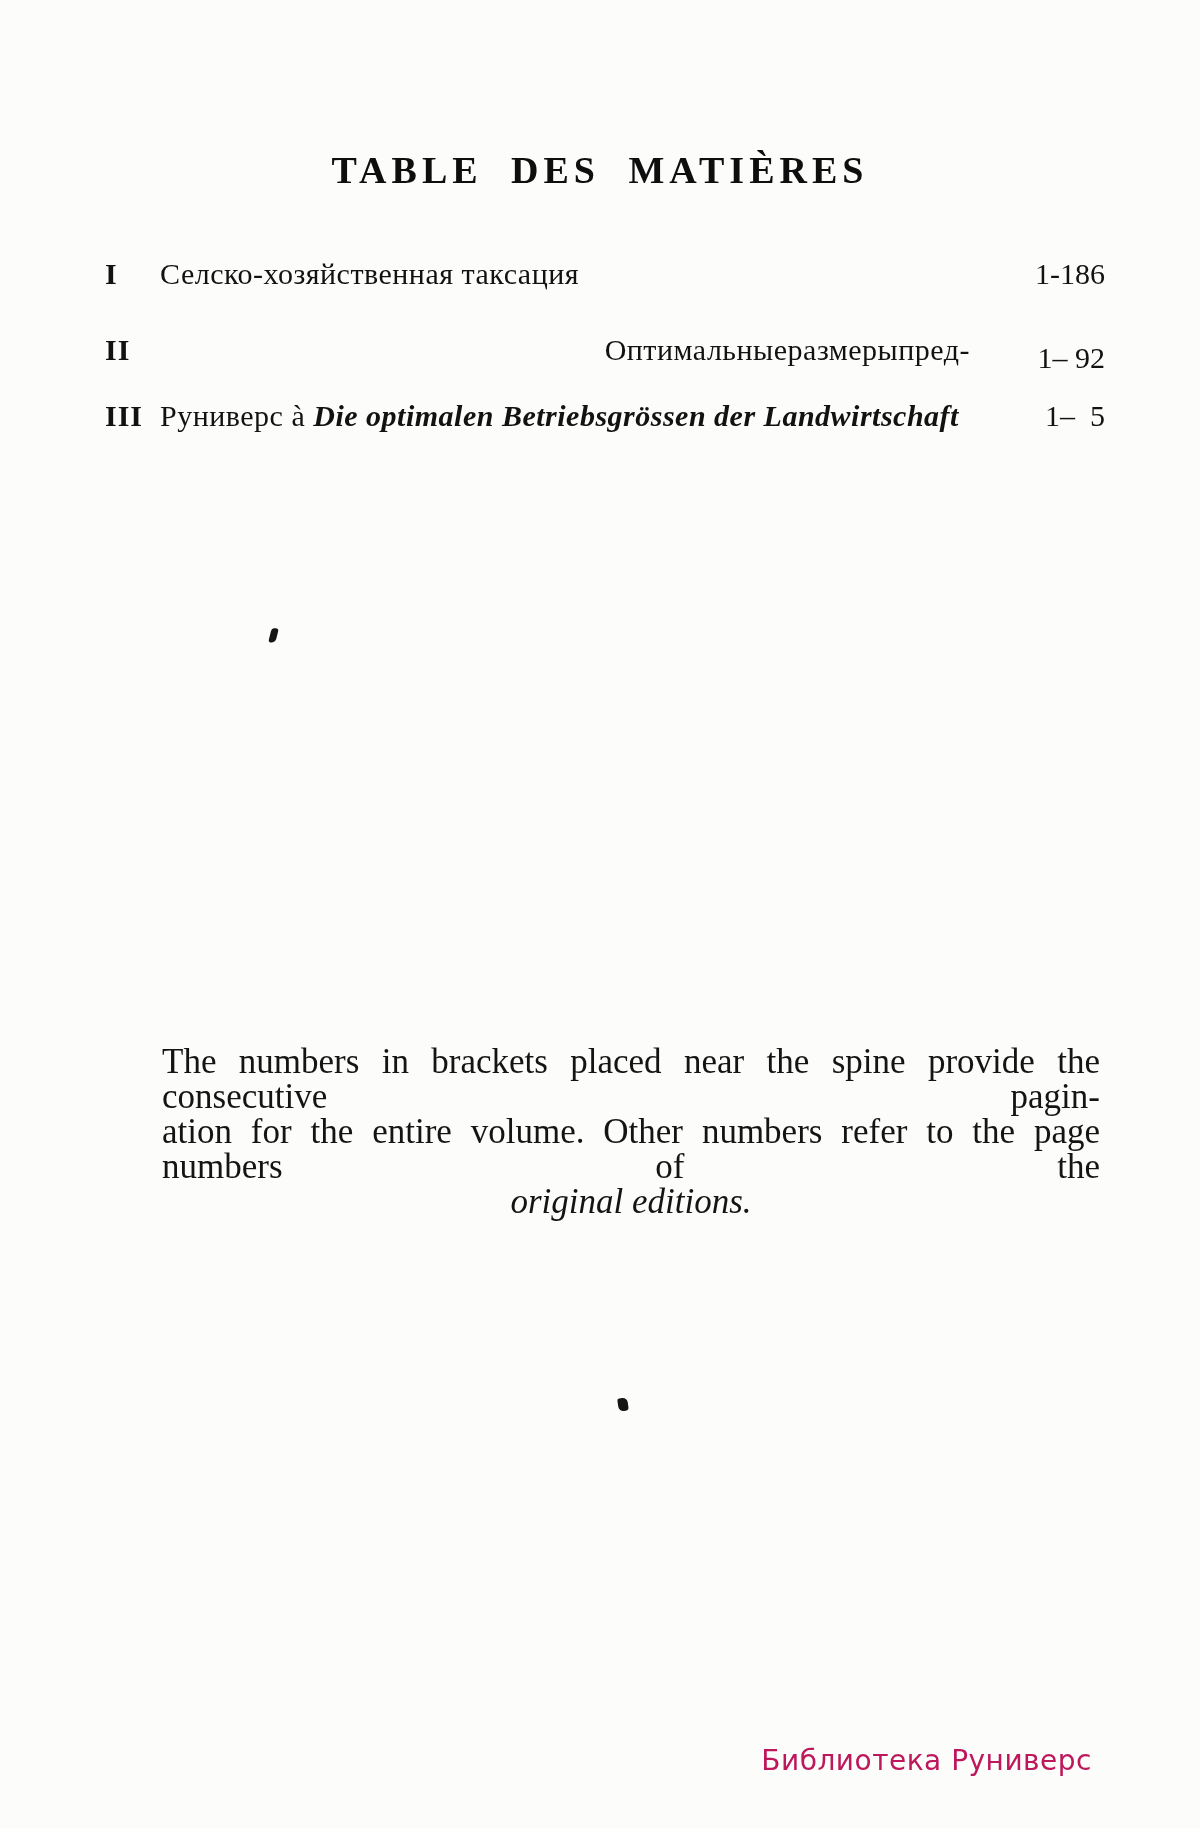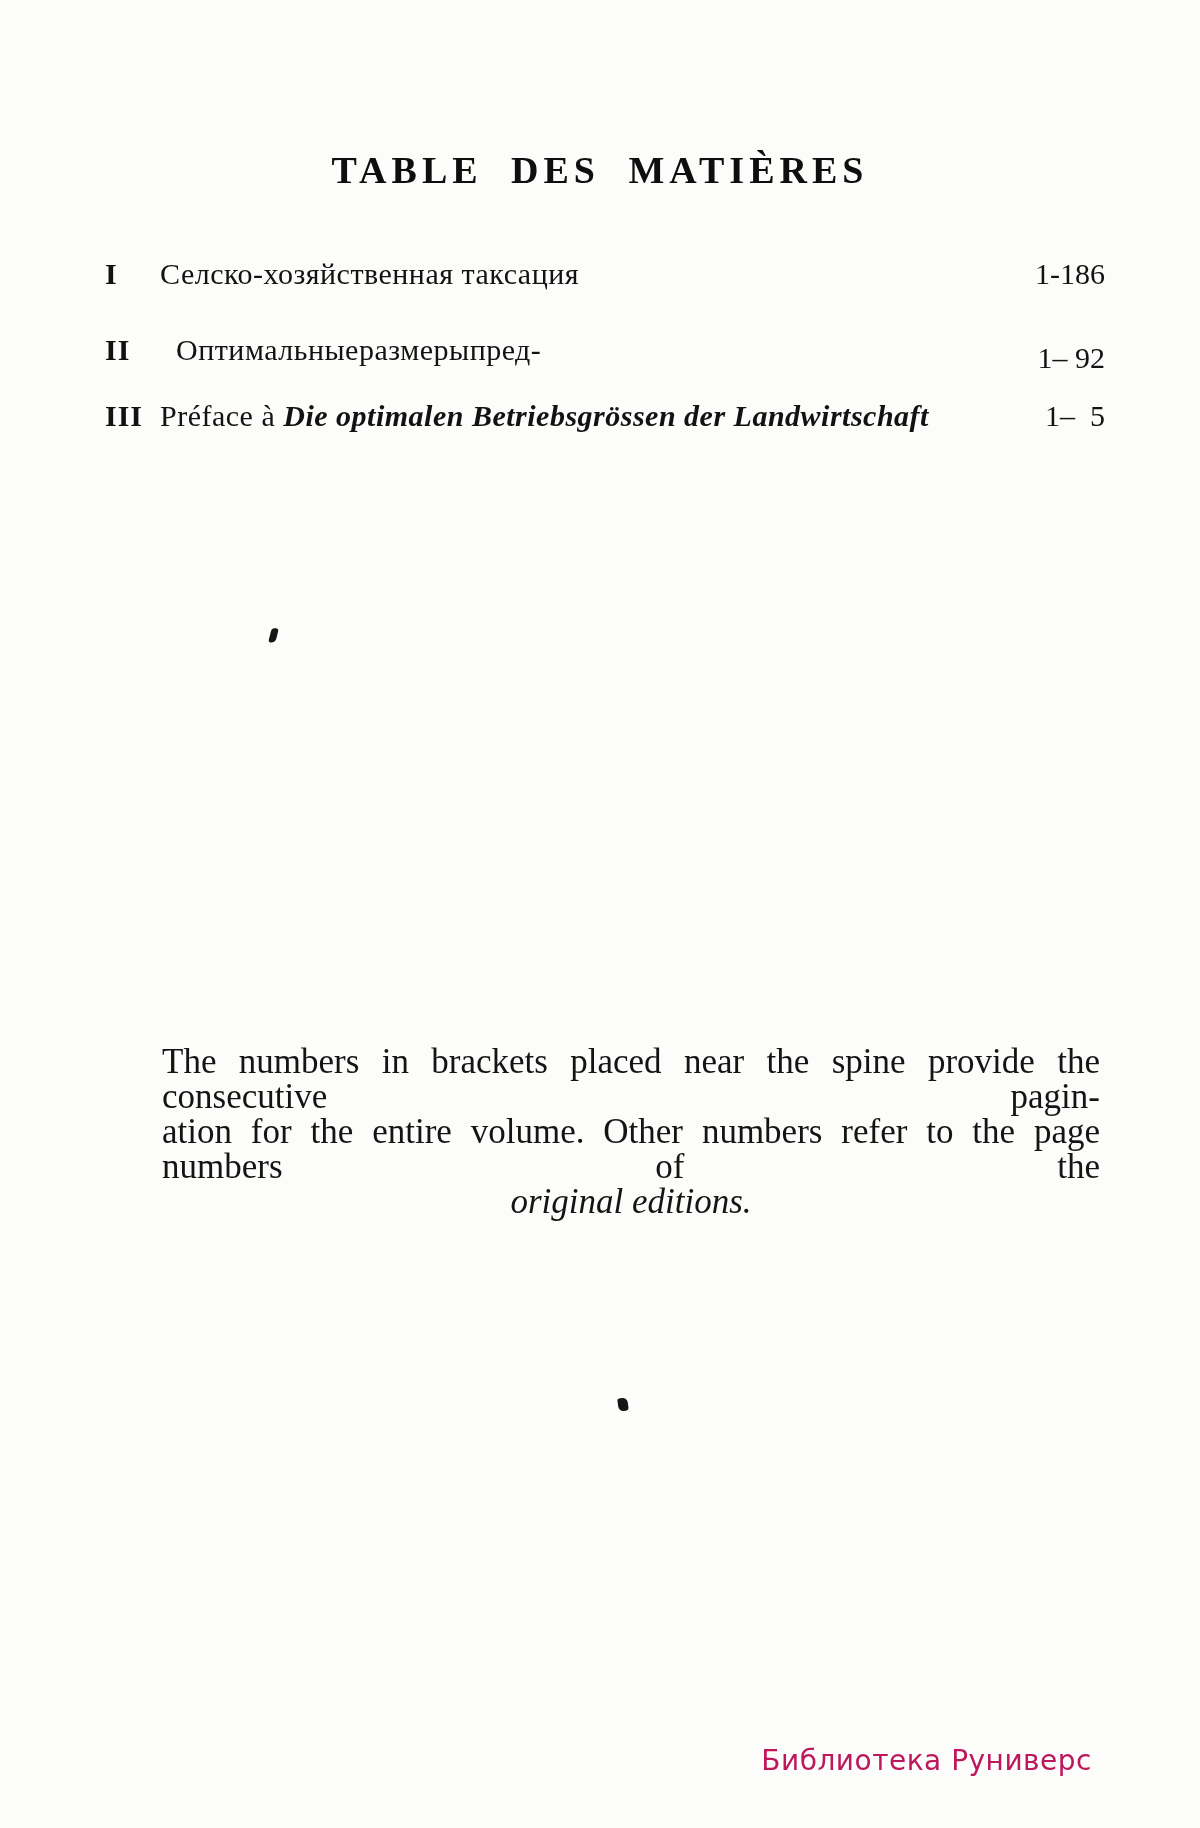--- a/index.html
+++ b/index.html
@@ -56,23 +56,22 @@
     flex: 0 0 auto;
     white-space: pre;
     text-align: right;
     min-width: 90px;
     font-size: 30px;
   }
   .entry-1 { margin-bottom: 36px; }
   .entry-2 { margin-bottom: 26px; }
   .entry-2 .line1 {
     display: flex;
-    justify-content: flex-start;
+    justify-content: flex-end;
     width: 810px;
-    margin-left: 16px;
   }
   .entry-2 .line2 {
     padding-left: 16px;
   }
   .entry-2 .pages {
     align-self: flex-end;
     transform: translateY(8px);
   }
   .entry-3 .italic-part {
     font-style: italic;
@@ -147,21 +146,21 @@
           <span>Оптимальные</span>
           <span>размеры</span>
           <span>пред-</span>
         </span>
       </span>
       <span class="pages">1– 92</span>
     </div>
 
     <div class="toc-entry entry-3">
       <span class="numeral">III</span>
-      <span class="entry-text"><span>Préface à </span><span class="italic-part">Die optimalen Betriebsgrössen der Landwirtschaft</span></span>
+      <span class="entry-text"><span>Руниверс à </span><span class="italic-part">Die optimalen Betriebsgrössen der Landwirtschaft</span></span>
       <span class="pages">1–  5</span>
     </div>
 
   </div>
 
   <div class="ink-speck speck-1"></div>
 
   <div class="note">
     <div class="just-line">The numbers in brackets placed near the spine provide the consecutive pagin-</div>
     <div class="just-line">ation for the entire volume. Other numbers refer to the page numbers of the</div>

